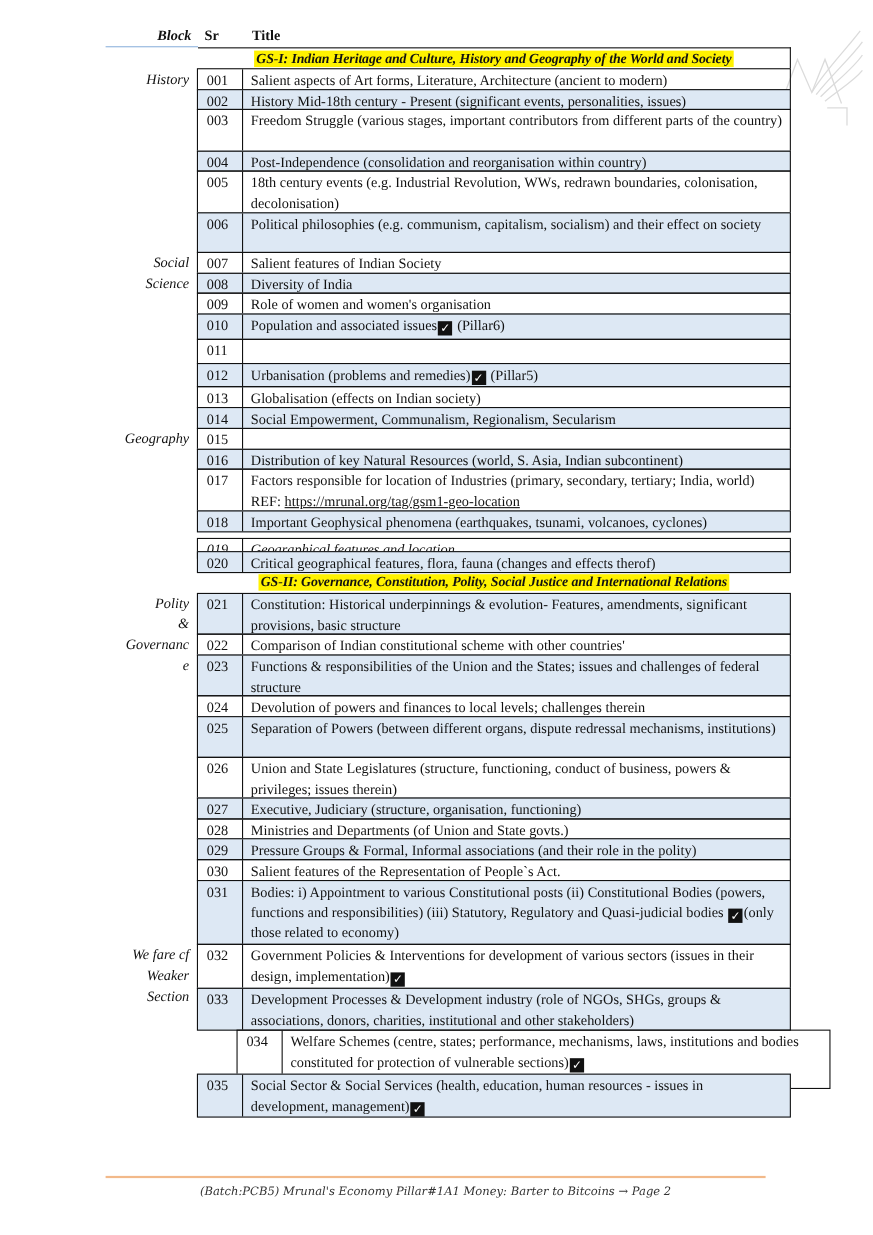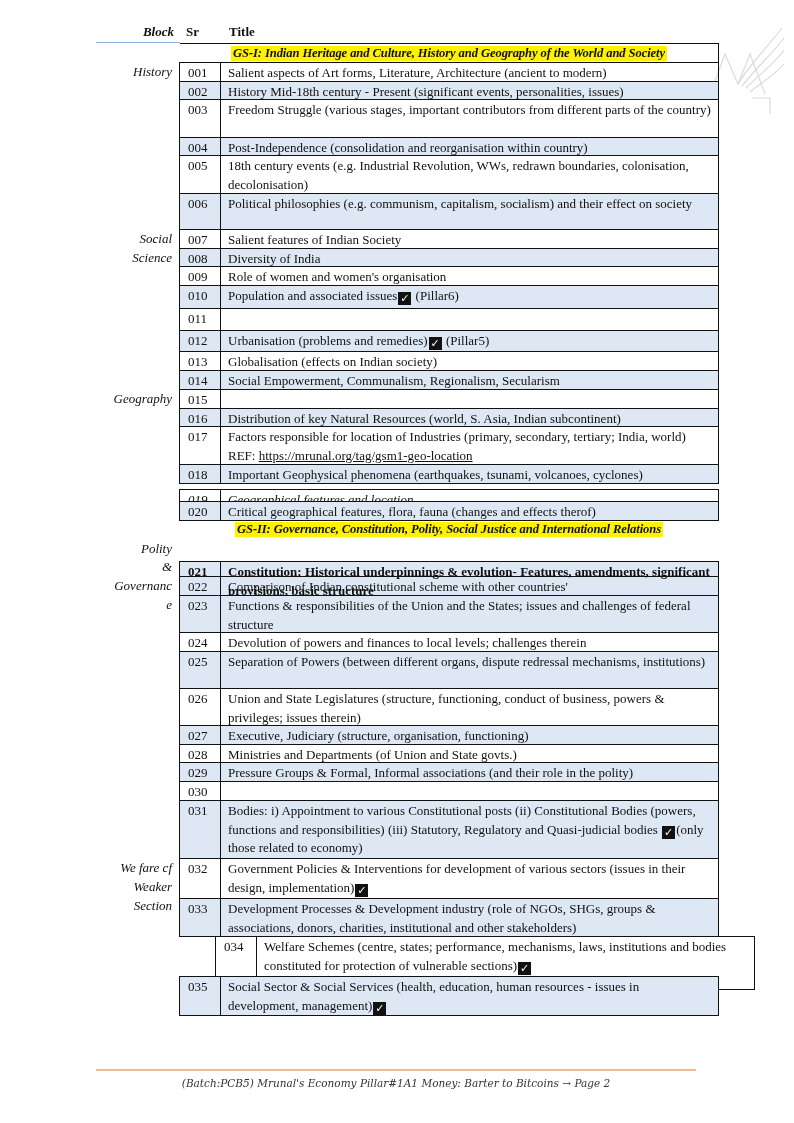--- a/index.html
+++ b/index.html
@@ -138,21 +138,21 @@
       <div class="title"><span>Important Geophysical phenomena (earthquakes, tsunami, volcanoes, cyclones)</span></div>
     </div>
     <div class="row" style="top: 489px; height: 19px; font-style: italic;">
       <div class="sr">019</div>
       <div class="title"><span>Geographical features and location</span></div>
     </div>
     <div class="row shade" style="top: 501px; height: 20px;">
       <div class="sr">020</div>
       <div class="title"><span>Critical geographical features, flora, fauna (changes and effects therof)</span></div>
     </div>
-    <div class="row shade" style="top: 561px; height: 38px; font-weight: bold;">
+    <div class="row shade" style="top: 539px; height: 38px;">
       <div class="sr">021</div>
       <div class="title"><span>Constitution: Historical underpinnings &amp; evolution- Features, amendments, significant provisions, basic structure</span></div>
     </div>
     <div class="row" style="top: 576px; height: 20px;">
       <div class="sr">022</div>
       <div class="title"><span>Comparison of Indian constitutional scheme with other countries'</span></div>
     </div>
     <div class="row shade" style="top: 595px; height: 38px;">
       <div class="sr">023</div>
       <div class="title"><span>Functions &amp; responsibilities of the Union and the States; issues and challenges of federal structure</span></div>
@@ -176,20 +176,21 @@
     <div class="row" style="top: 744px; height: 19px;">
       <div class="sr">028</div>
       <div class="title"><span>Ministries and Departments (of Union and State govts.)</span></div>
     </div>
     <div class="row shade" style="top: 762px; height: 20px;">
       <div class="sr">029</div>
       <div class="title"><span>Pressure Groups &amp; Formal, Informal associations (and their role in the polity)</span></div>
     </div>
     <div class="row" style="top: 781px; height: 20px;">
       <div class="sr">030</div>
+      <div class="title"><span>Salient features of the Representation of People`s Act.</span></div>
     </div>
     <div class="row shade" style="top: 800px; height: 59px;">
       <div class="sr">031</div>
       <div class="title"><span>Bodies: i) Appointment to various Constitutional posts (ii) Constitutional Bodies (powers, functions and responsibilities) (iii) Statutory, Regulatory and Quasi-judicial bodies </span><span class="check">✓</span><span>(only those related to economy)</span></div>
     </div>
     <div class="row" style="top: 858px; height: 41px;">
       <div class="sr">032</div>
       <div class="title"><span>Government Policies &amp; Interventions for development of various sectors (issues in their design, implementation)</span><span class="check">✓</span></div>
     </div>
     <div class="row shade" style="top: 898px; height: 39px;">

